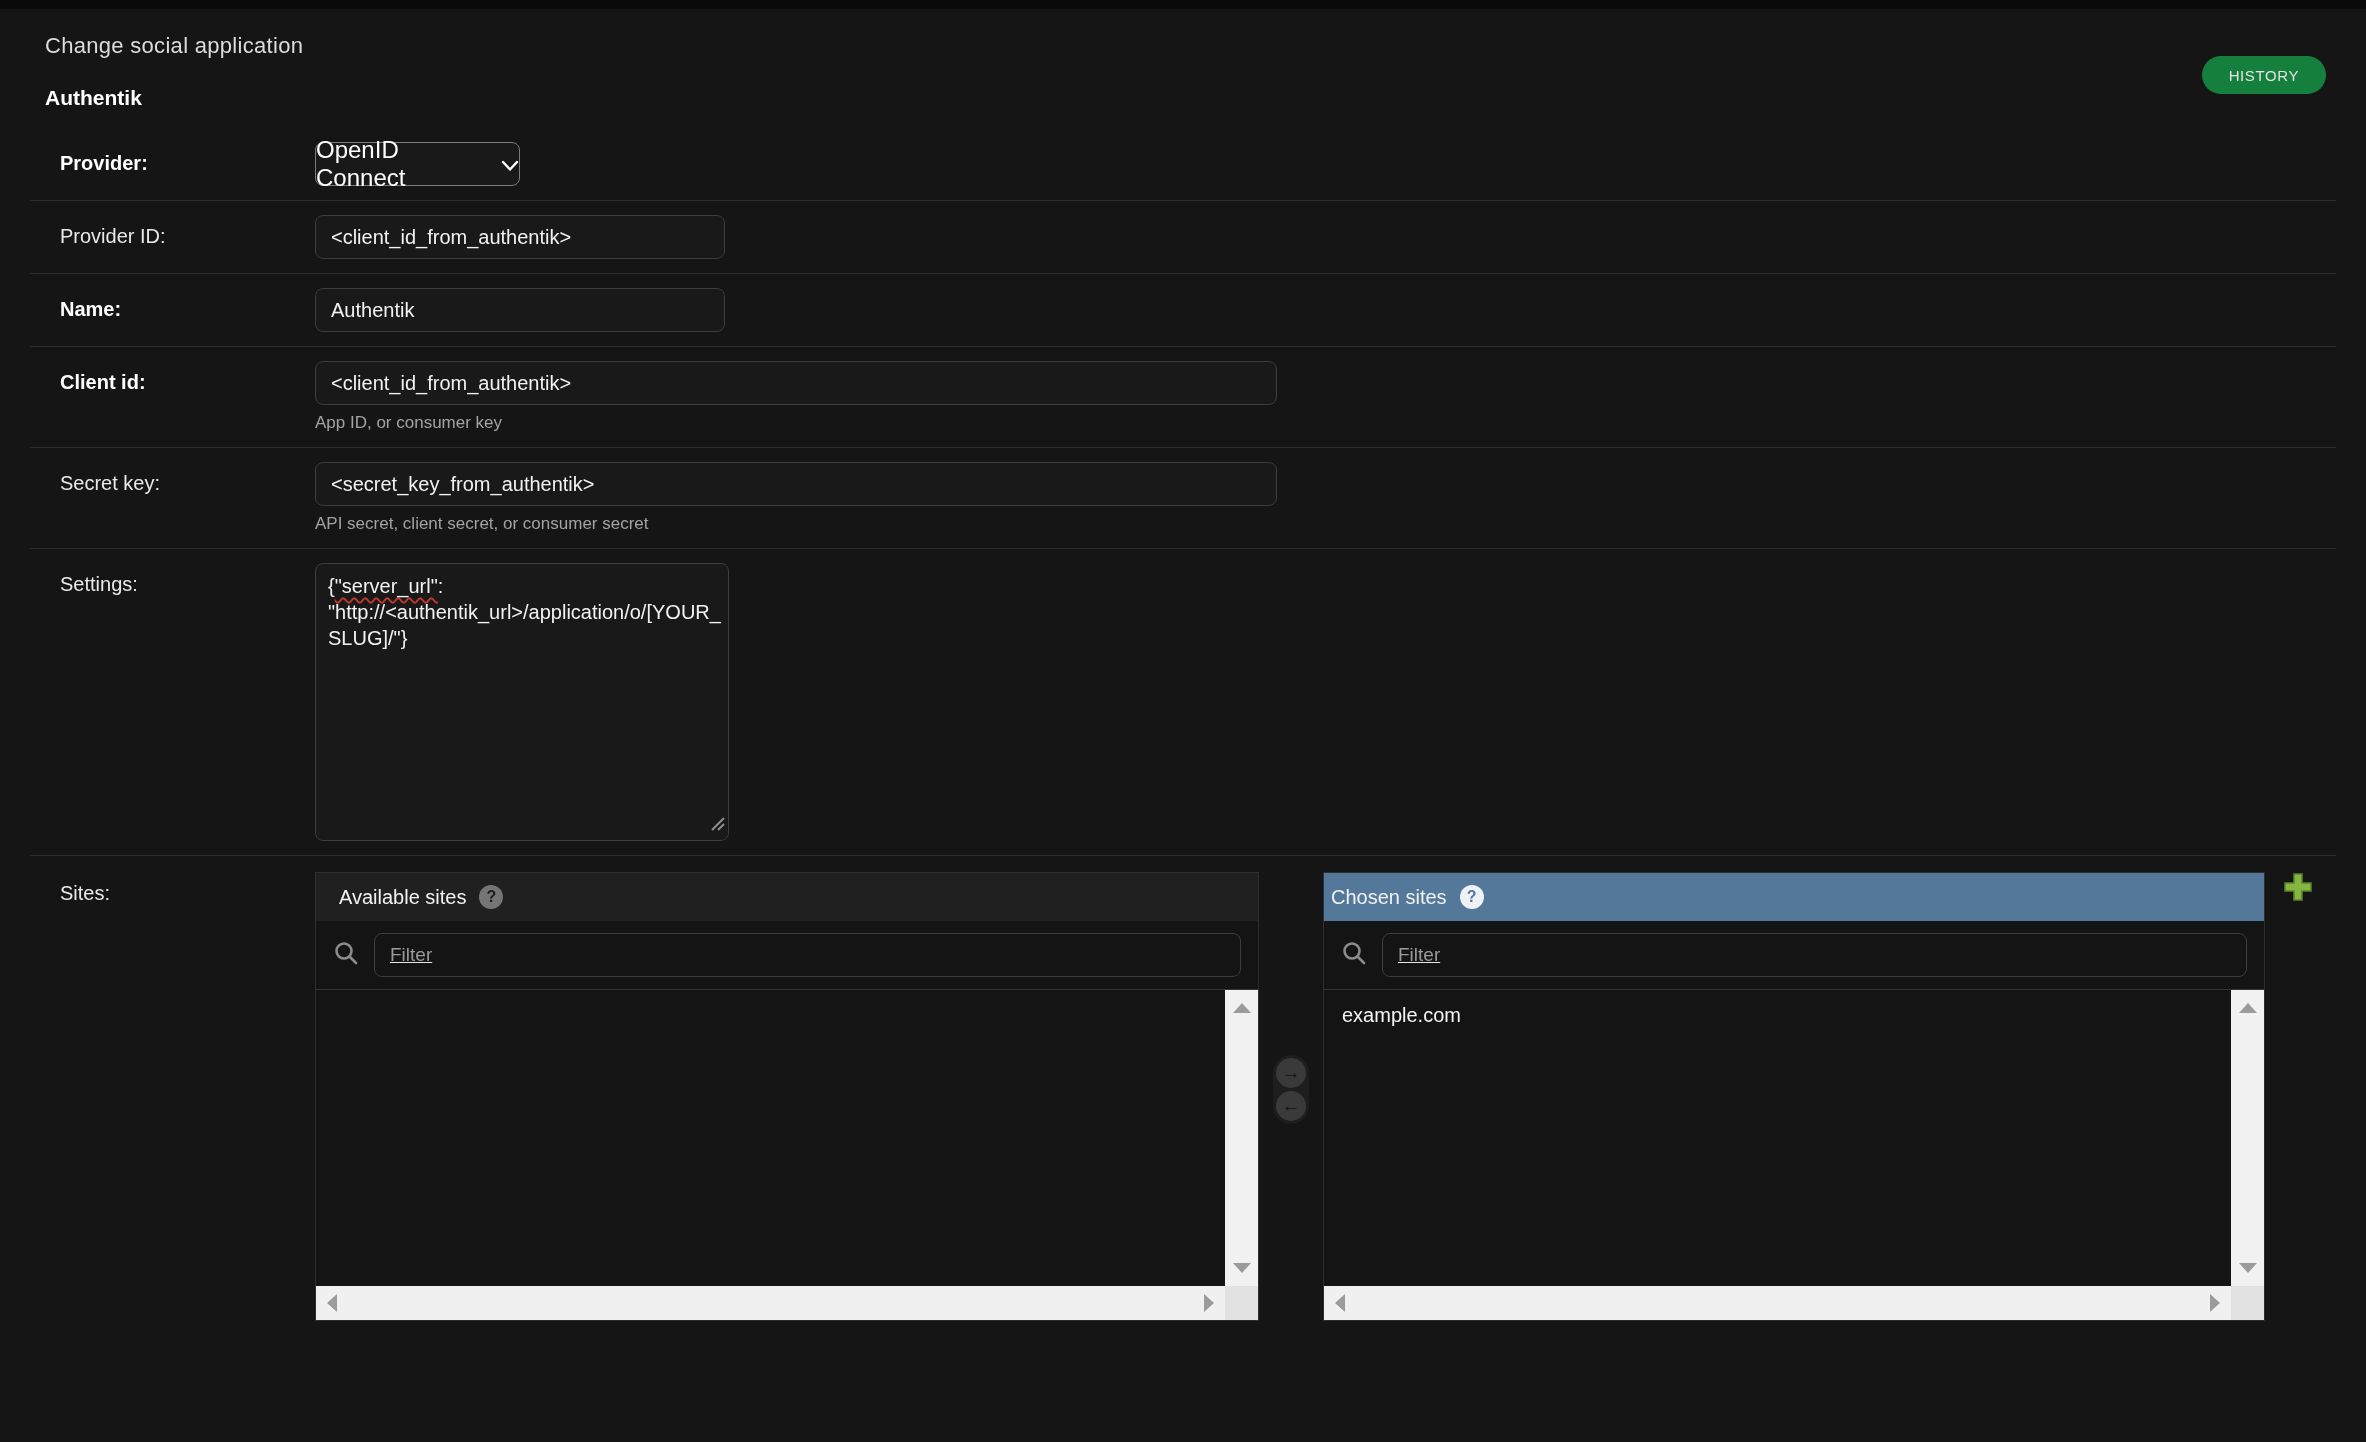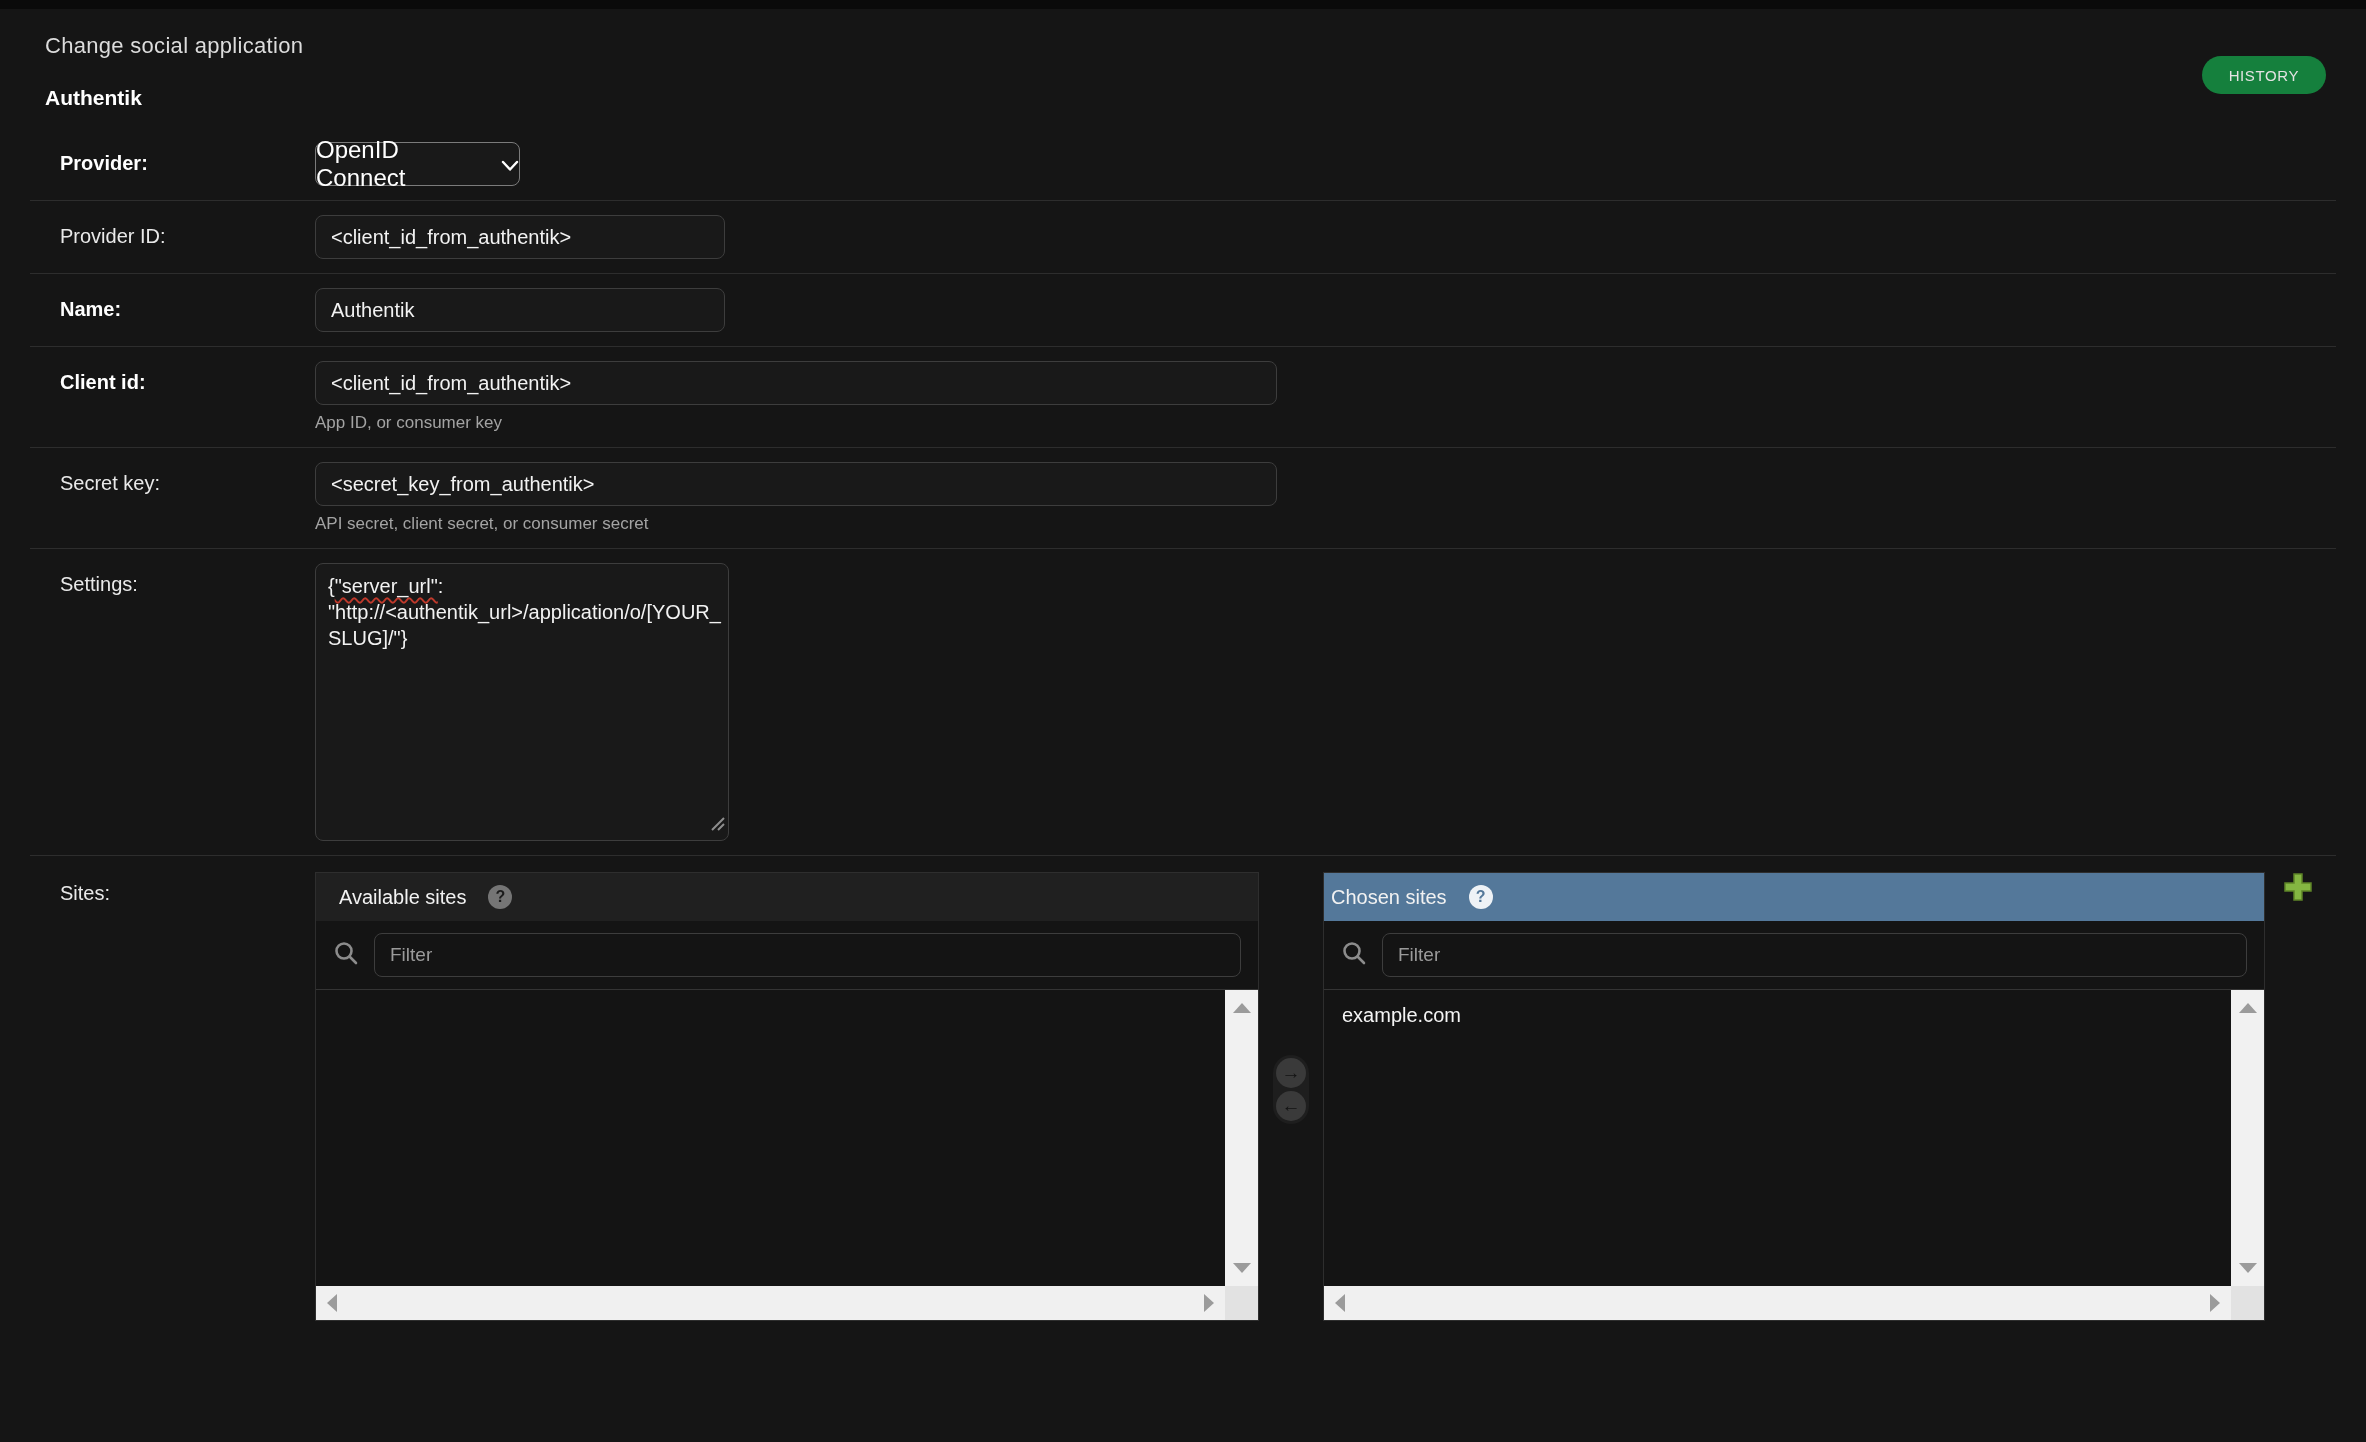--- a/index.html
+++ b/index.html
@@ -40,26 +40,26 @@
                 text-decoration-color:var(--squiggle_red,#c0392b); text-decoration-thickness:2px;
                 text-underline-offset:4px; }
   .resize-handle { position:absolute; right:3px; bottom:3px; }
 
   
   .sites-widget { display:flex; align-items:flex-start; }
   .panel { width:944px; height:449px; border:1px solid #2e2e2e; background:#141414;
            display:flex; flex-direction:column; }
   .panel.chosen { width:942px; }
   .panel-header { height:48px; flex:none; background:#202020; display:flex; align-items:center;
-                  gap:22px; padding:0 23px; font-size:20px; color:#f2f2f2; }
+                  gap:13px; padding:0 23px; font-size:20px; color:#f2f2f2; }
   .panel.chosen .panel-header { background:var(--chosen_header_bg,#54789a);padding-left:7px; }
   .qicon { width:24px; height:24px; border-radius:50%; background:#757575; color:#1c1c1c;
            font-size:16px; font-weight:700; display:flex; align-items:center; justify-content:center; }
   .panel.chosen .qicon { background:#eef2f6; color:var(--chosen_header_bg,#54789a); }
-  .filter-row { height:68px; flex:none; display:flex; align-items:center; padding:0 17px; gap:15px; }
+  .filter-row { height:68px; flex:none; display:flex; align-items:center; padding:0 17px; gap:15px;text-decoration:underline; }
   .filter-input { flex:1; height:44px; background:transparent; border:1px solid #3d3d3d; border-radius:8px;
                   color:#eeeeee; font-size:19px; padding:0 15px; font-family:inherit; outline:none; }
   .filter-input::placeholder { color:#9a9a9a; }
   .list-wrap { flex:1; display:flex; border-top:1px solid #343434; min-height:0; }
   .list { flex:1; padding-top:12px; }
   .list-item { padding:2px 18px 10px; font-size:20px; color:#f4f4f4; cursor:pointer; }
 
   .vscroll { width:33px; flex:none; background:#f1f1f1; display:flex; flex-direction:column;
              justify-content:space-between; align-items:center; padding:13px 0; cursor:pointer; }
   .hscroll-row { height:34px; flex:none; display:flex; }

